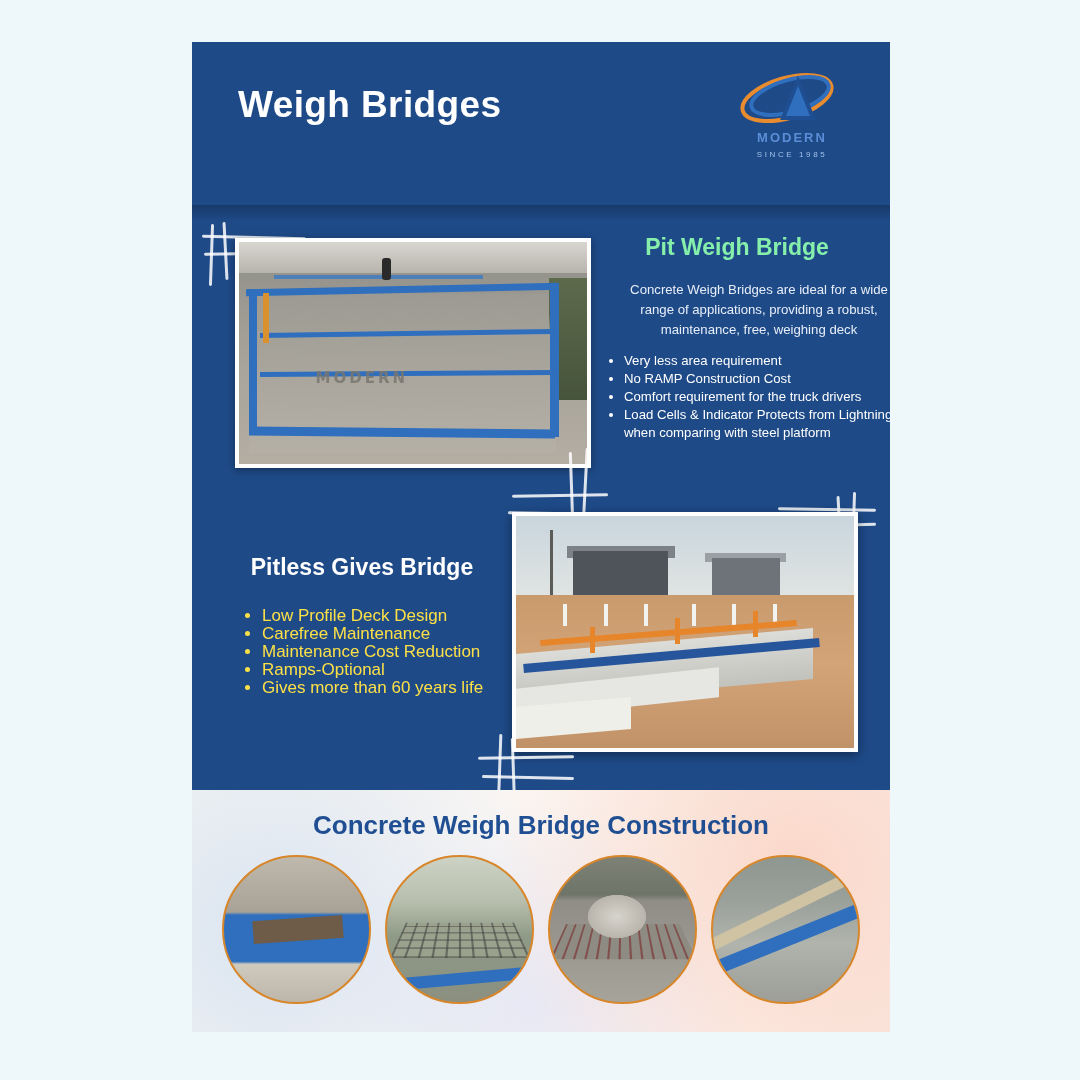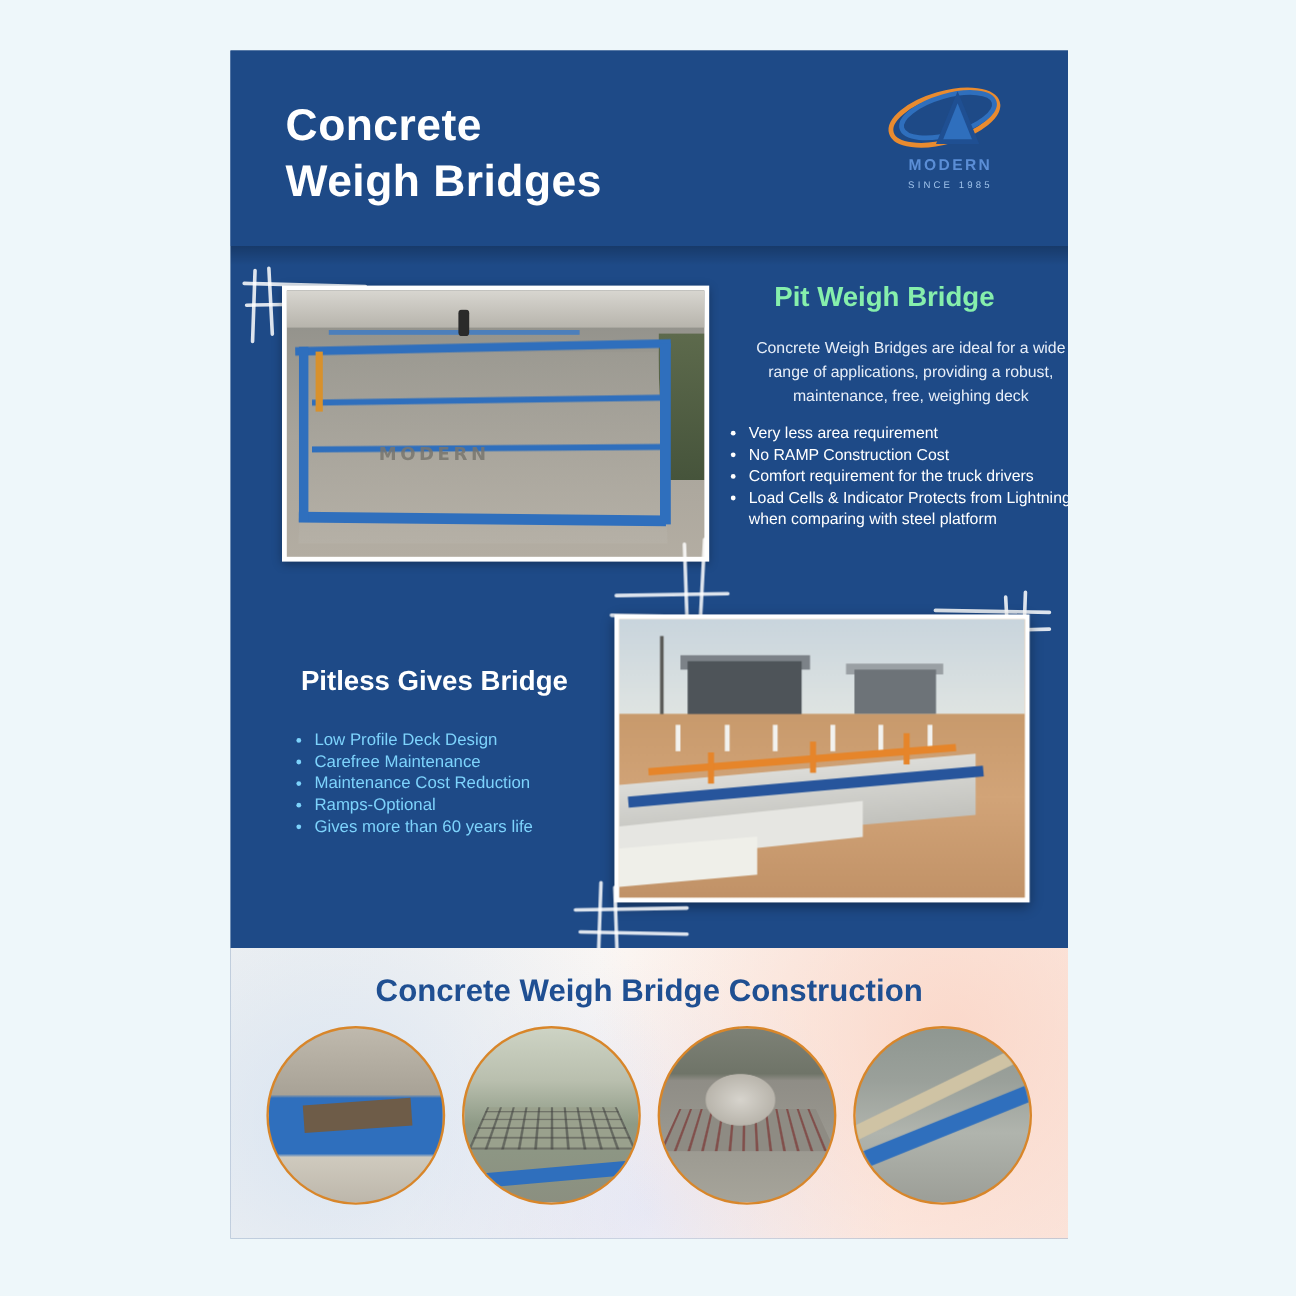--- a/index.html
+++ b/index.html
@@ -213,22 +213,22 @@
     font-size: 23px;
     font-weight: bold;
   }
   .sec2-list {
     position: absolute;
     left: 48px;
     top: 565px;
     width: 270px;
     margin: 0;
     padding-left: 22px;
-    color: #7dd3fc;
-    font-size: 14px;
+    color: #fde047;
+    font-size: 17px;
     line-height: 18px;
   }
 
   .img2-frame {
     position: absolute;
     left: 320px;
     top: 470px;
     width: 338px;
     height: 232px;
     background: #ffffff;
@@ -433,21 +433,20 @@
 </style>
 </head>
 <body>
 
 <div id="page">
 
   <div class="poster">
 
     <div class="header">
       <div class="header-title">
-        <div>Concrete</div>
         <div>Weigh Bridges</div>
       </div>
 
       <div class="logo">
         <svg class="logo-mark" viewBox="0 0 120 68">
           <ellipse cx="55" cy="30" rx="46" ry="20" fill="none" stroke="#e98b2f" stroke-width="4" transform="rotate(-16 55 30)"></ellipse>
           <ellipse cx="58" cy="28" rx="40" ry="16" fill="none" stroke="#2f6fbd" stroke-width="4" transform="rotate(-16 58 28)"></ellipse>
           <path d="M66 8 L84 52 L48 52 Z" fill="#1f4f92"></path>
           <path d="M66 18 L78 48 L54 48 Z" fill="#2f6fbd"></path>
         </svg>

